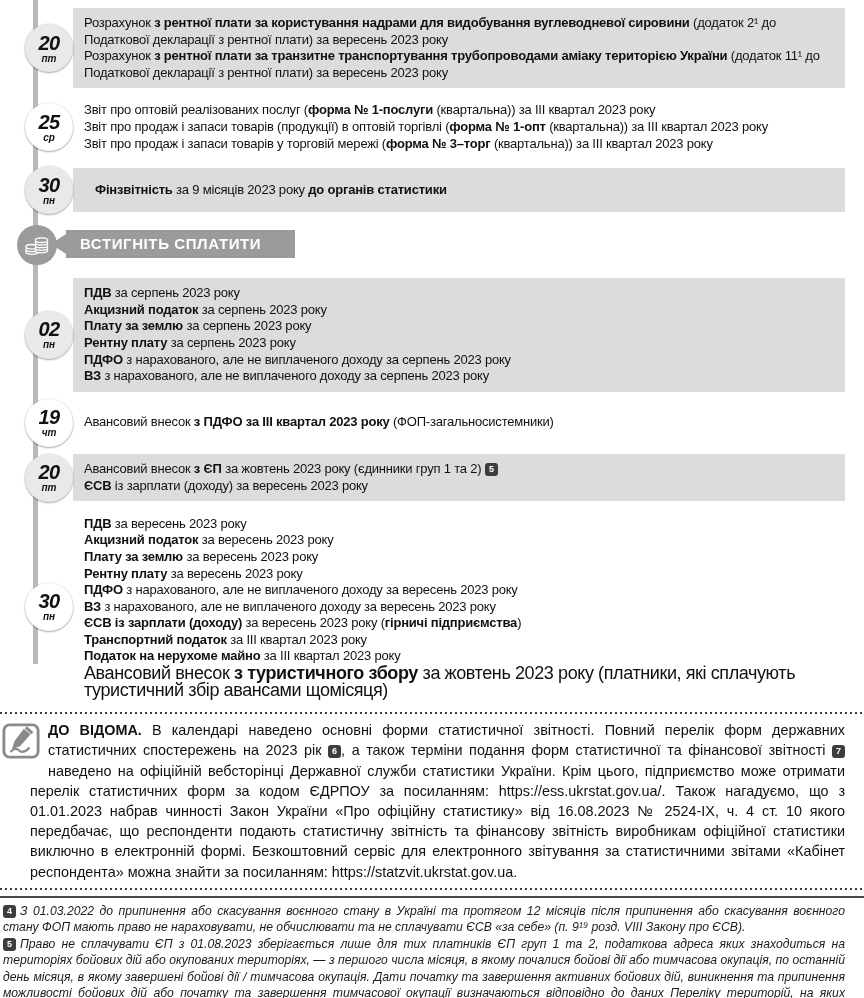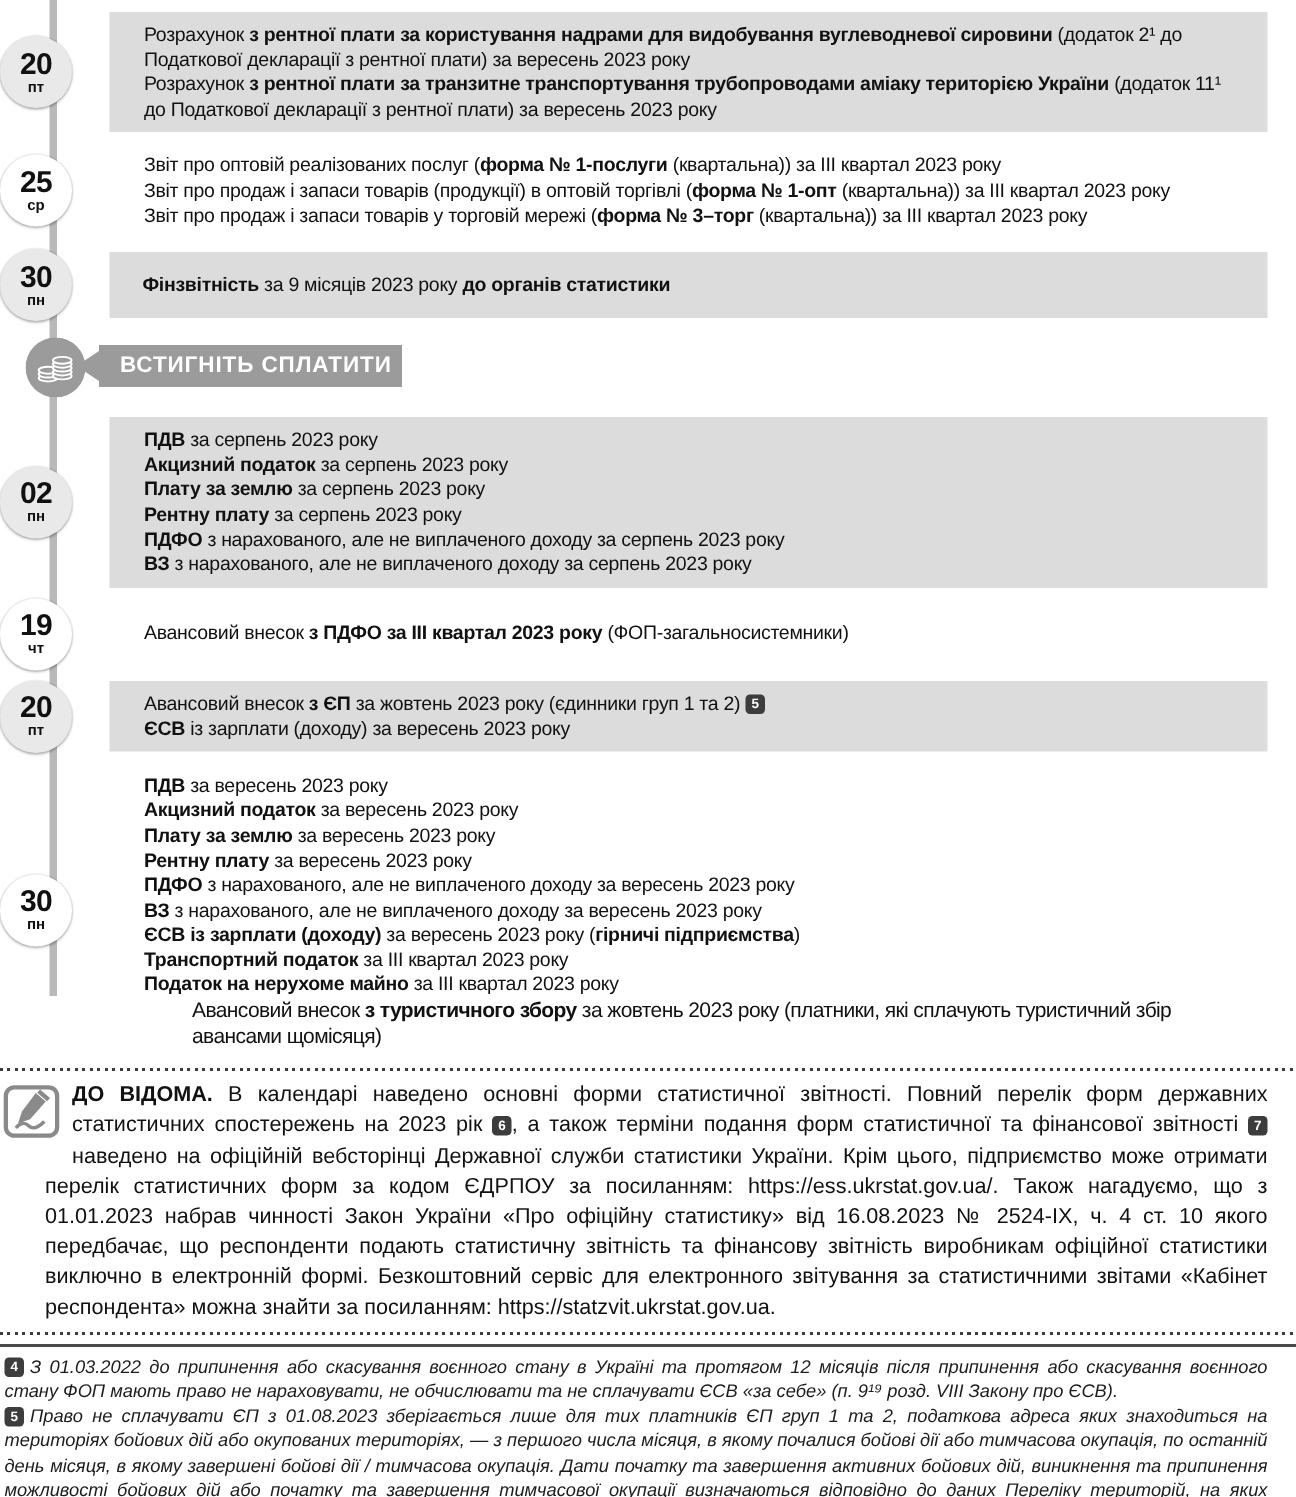--- a/index.html
+++ b/index.html
@@ -5,45 +5,45 @@
   * { margin:0; padding:0; box-sizing:border-box; }
   html,body { background:#ffffff; }
   body { font-family:"Liberation Sans", sans-serif; color:#111; }
   .page { position:relative; width:864px; height:998px; background:#fff; overflow:hidden; padding-top:8px; }
 
   
   .rail { position:absolute; left:33px; top:0; width:5px; height:664px; background:#b9b9b9; }
 
   .tl { position:relative; }
   .entry { display:flex; align-items:center; margin-bottom:7px; }
-  .datecol { flex:0 0 73px; display:flex; justify-content:flex-start; }
+  .datecol { flex:0 0 73px; display:flex; justify-content:flex-end;font-style:italic; }
   .circle { position:relative; z-index:1; width:48px; height:48px; border-radius:50%;
             background:#e9e9e9; box-shadow:0 1px 2px rgba(0,0,0,.3), 0 0 0 1px rgba(0,0,0,.05);
             display:flex; flex-direction:column; align-items:center; justify-content:center; }
   .circle.white { background:#ffffff; }
   .day { font-size:20px; font-weight:bold; line-height:20px; letter-spacing:-0.5px; }
   .wd  { font-size:10px; font-weight:bold; line-height:11px; }
 
-  .block { flex:1; margin-right:19px; padding:7px 23px; font-size:13px; line-height:16.6px; letter-spacing:-0.2px; }
+  .block { flex:1; margin-right:19px; padding:7px 11px; font-size:13px; line-height:16.6px; letter-spacing:-0.2px; }
   .block.gray { background:#dcdcdc; }
   .block.single { padding:14px 22px; }
-  .item.tight { font-size:14px; letter-spacing:-0.4px;margin-left:32px; }
+  .item.tight { font-size:18px; letter-spacing:-0.4px; }
 
   .badge { display:inline-block; min-width:13px; height:13px; padding:0 2px; background:#3d3d3d; color:#fff;
            font-size:9px; font-weight:bold; font-style:normal; line-height:13px; text-align:center;
            border-radius:3px; vertical-align:1px; }
 
   
   .banner-row { position:relative; height:46px; margin:8px 0 10px 0; }
   .icon-circle { position:absolute; left:17px; top:3px; width:40px; height:40px; z-index:2; }
   .banner { position:absolute; left:51px; top:8px; display:flex; align-items:center; }
   .banner-arrow { width:0; height:0; border-top:10px solid transparent; border-bottom:10px solid transparent;
                   border-right:15px solid #9b9b9b; }
   .banner-rect { background:#9b9b9b; color:#fff; font-weight:bold; font-size:15px; letter-spacing:0.6px;
-                 padding:5px 7px 6px 14px; }
+                 padding:5px 34px 6px 14px; }
 
   .dotline { height:2px; margin:6px 0; background-image:repeating-linear-gradient(to right,#3c3c3c 0 2px, transparent 2px 5px); }
   .solidline { height:2px; background:#4a4a4a; margin:4px 0 5px 0; }
 
   .note { margin:6px 19px 4px 30px; font-size:14.4px; line-height:20.2px; text-align:justify; }
   .note-icon { float:left; width:38px; height:40px; margin:1px 8px 2px -28px; }
 
   .footnotes { margin:4px 19px 0 3px; font-size:12.2px; line-height:16.4px; font-style:italic; text-align:justify; color:#1c1c1c; }
   .footnote .badge { margin-right:4px; }
 </style>

